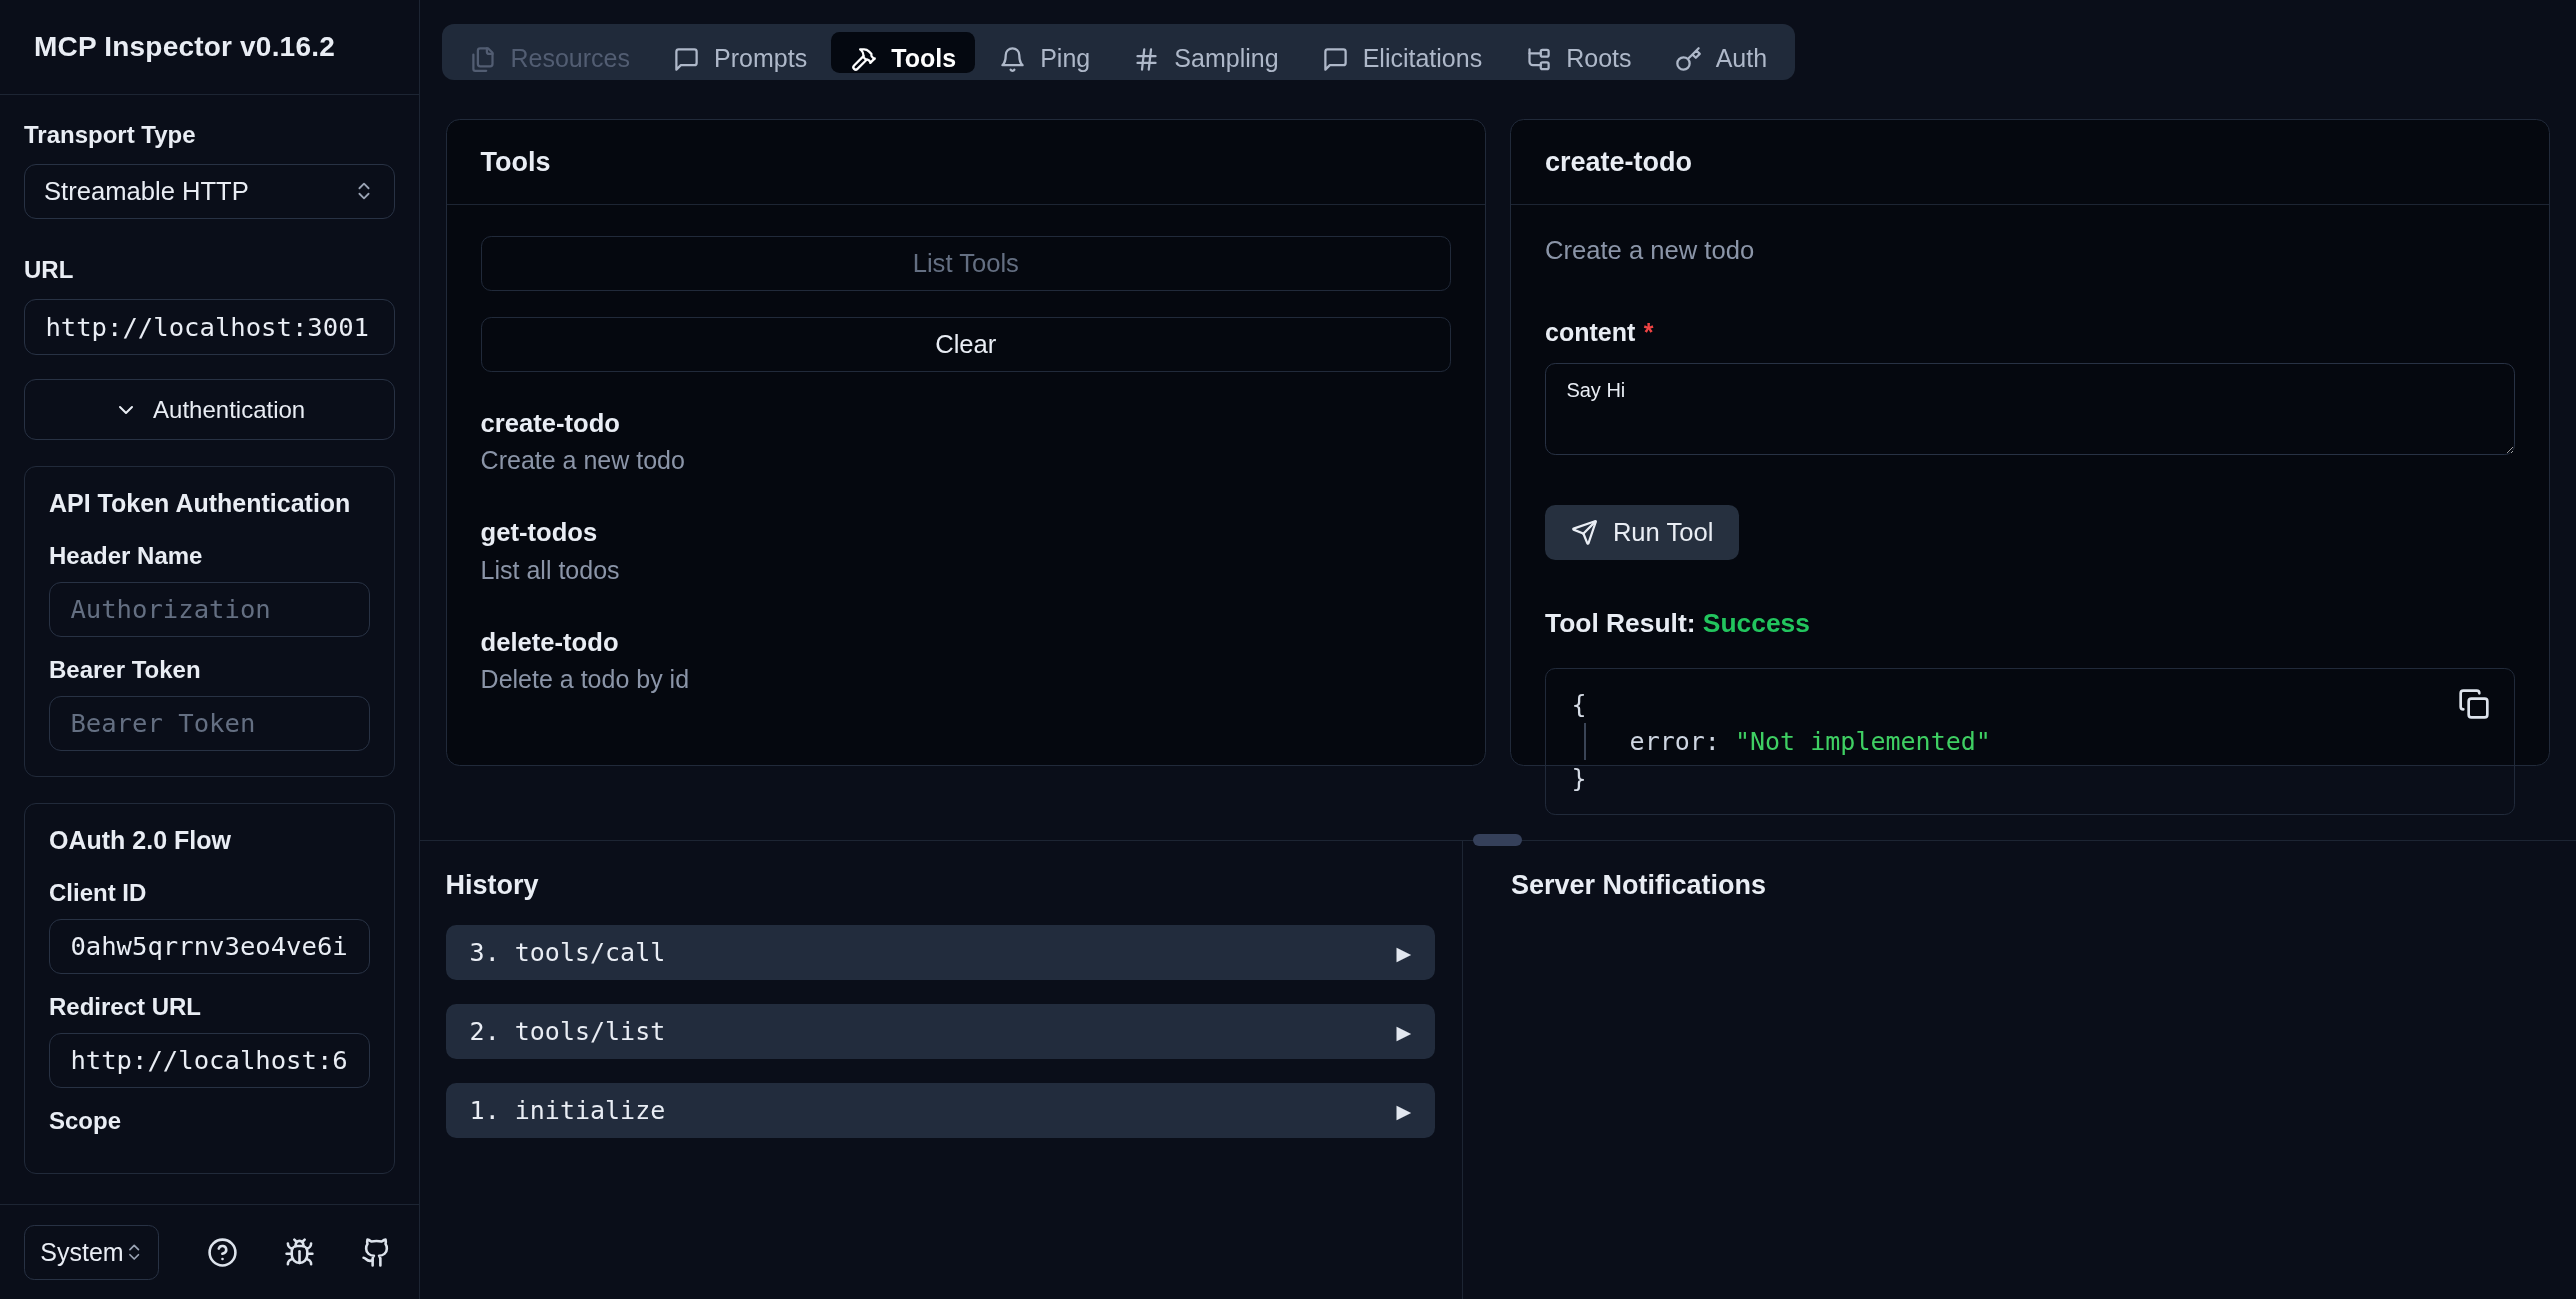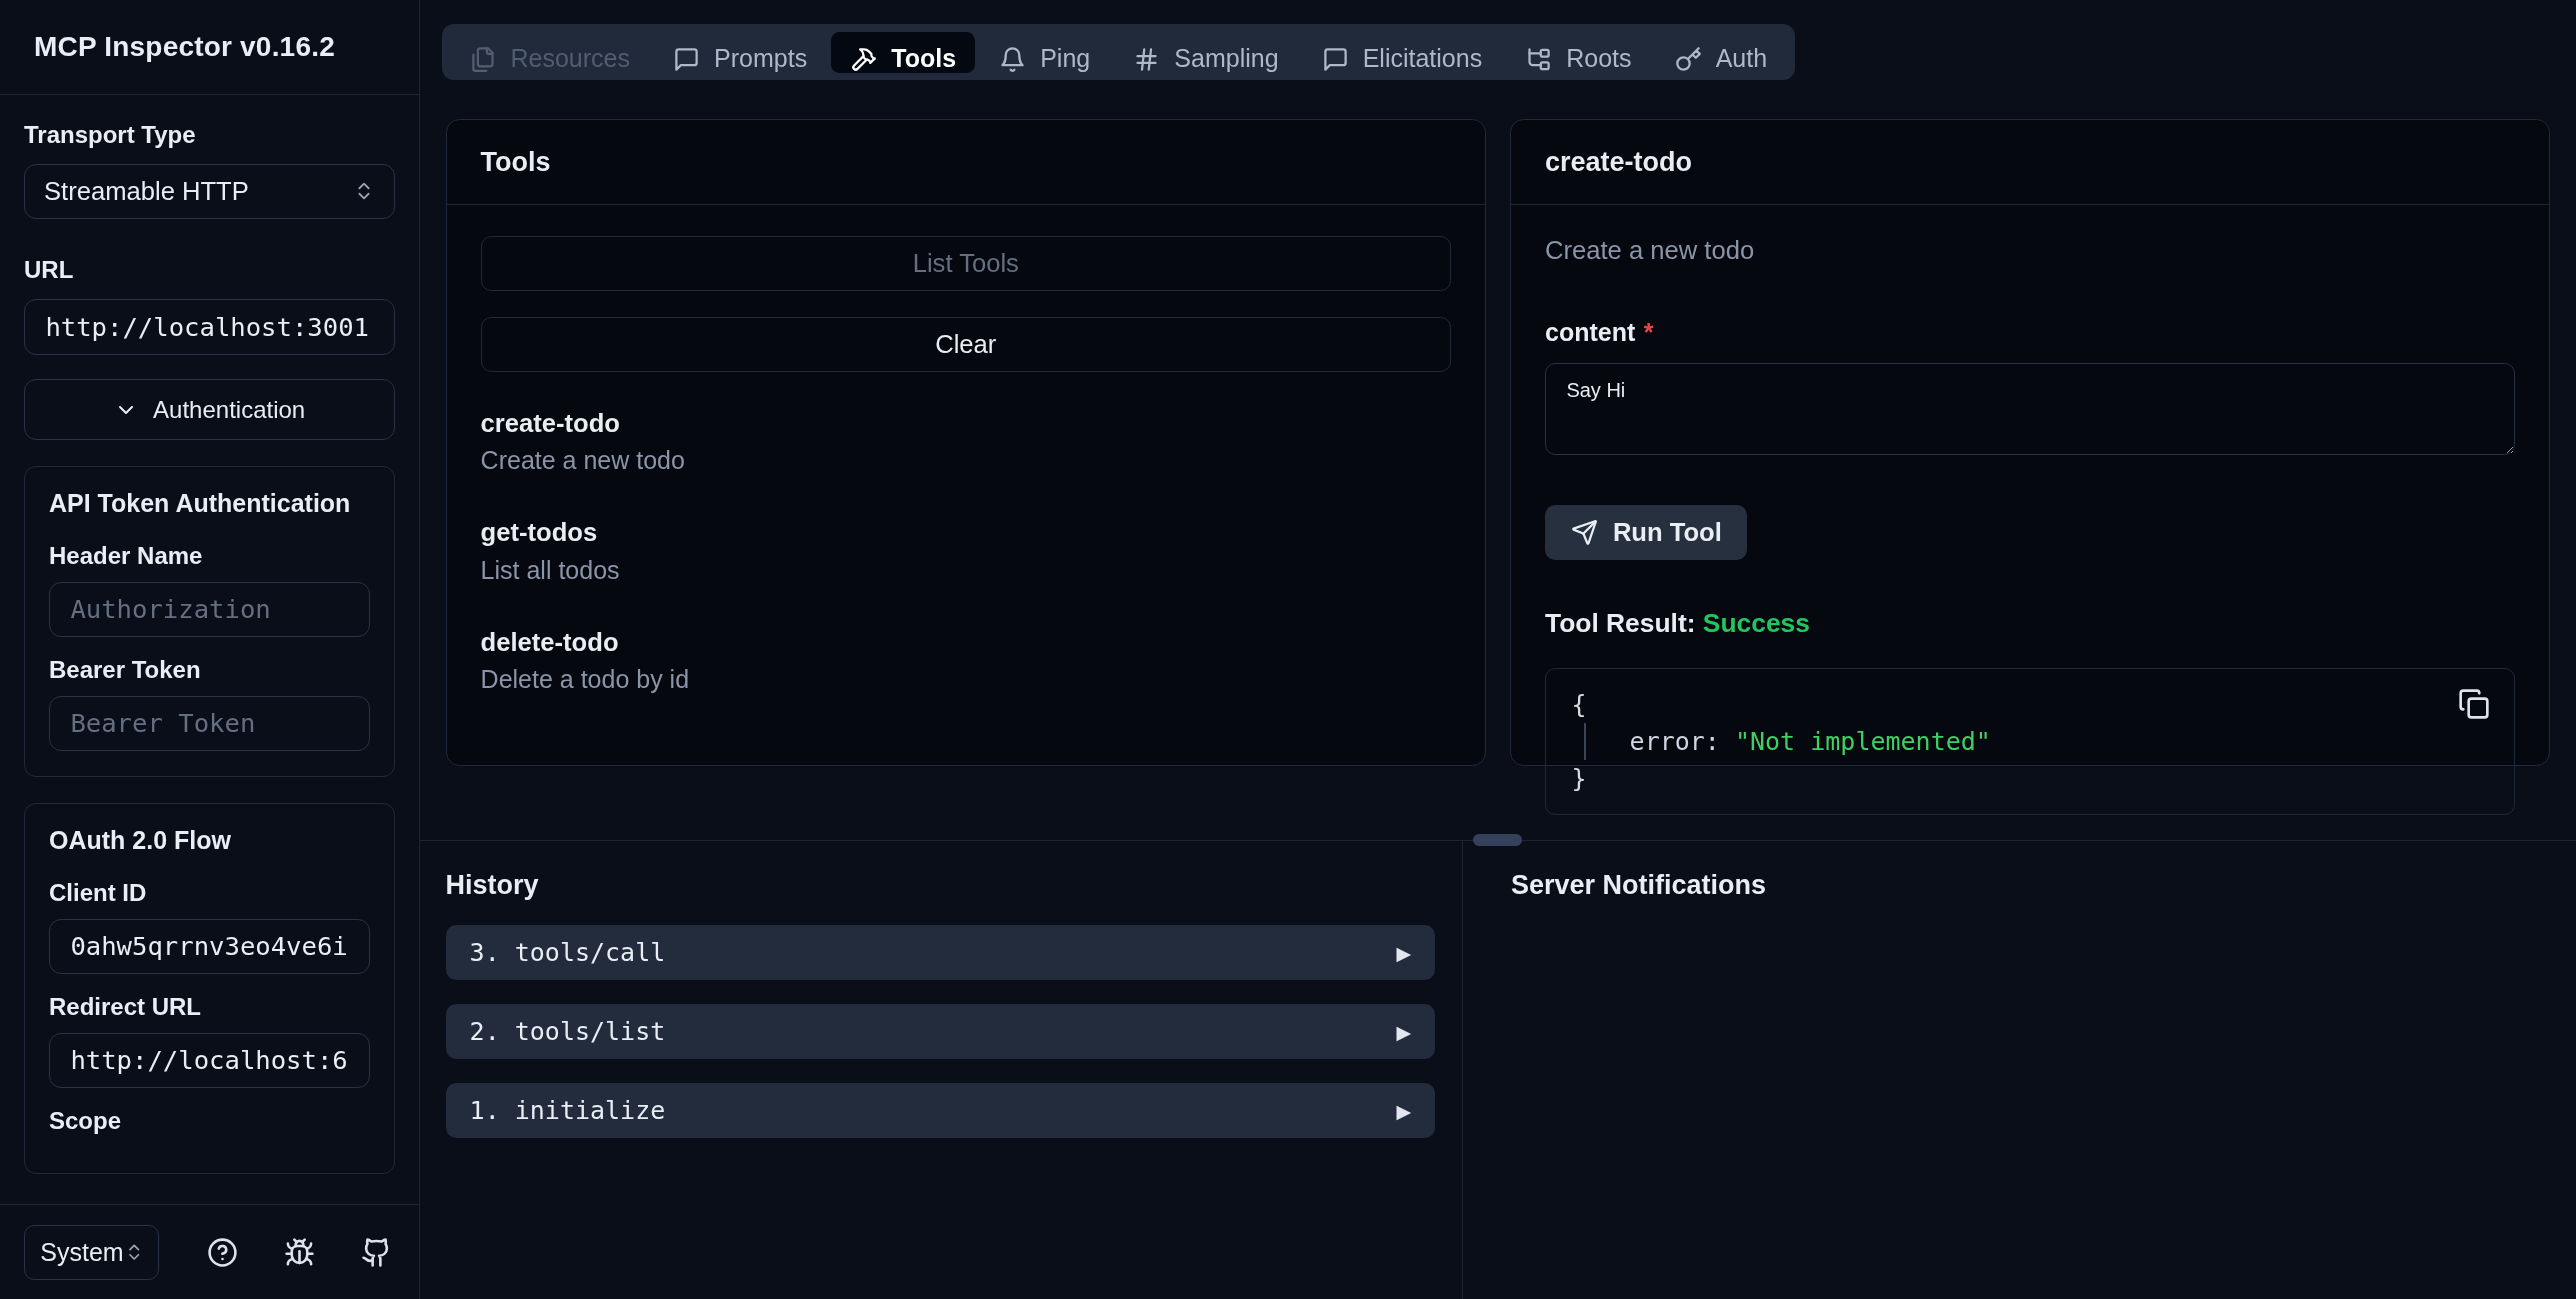--- a/index.html
+++ b/index.html
@@ -51,21 +51,21 @@
   .wide-btn + .wide-btn{margin-top:25.6px;}
   .tool-list{margin-top:37px;}
   .tool-item{margin-bottom:43px;cursor:pointer;}
   .tool-name{font-size:25.6px;font-weight:600;}
   .tool-desc{font-size:25px;color:var(--muted);margin-top:8.5px;}
 
   .detail-desc{font-size:25.6px;color:var(--muted);}
   .content-label{margin-top:53px;font-size:25px;font-weight:600;display:flex;gap:8.5px;align-items:baseline;}
   .req{color:var(--red);}
   .content-input{margin-top:15.3px;width:100%;height:92px;background:transparent;border:1.7px solid var(--input-border);border-radius:10.2px;color:var(--text);font-family:"Liberation Sans",sans-serif;font-size:20px;padding:15.3px 20.4px;resize:vertical;outline:none;}
-  .run-btn{margin-top:44px;display:inline-flex;align-items:center;gap:15.3px;background:var(--surface-2);border:none;border-radius:10.2px;height:55px;padding:0 25.6px;color:var(--text);font-size:25.6px;font-weight:700;cursor:pointer;}
+  .run-btn{margin-top:44px;display:inline-flex;align-items:center;gap:15.3px;background:var(--surface-2);border:none;border-radius:10.2px;height:55px;padding:0 25.6px;color:var(--text);font-size:25.6px;font-weight:400;cursor:pointer;}
   .result-label{margin-top:48px;font-size:26.4px;font-weight:700;}
   .result-status{color:var(--green);}
   .result-box{margin-top:29px;border:1.7px solid var(--border);border-radius:10.2px;padding:17px 25.6px;font-family:var(--mono);font-size:25px;line-height:37px;position:relative;color:#d6dce6;}
   .json-indent{border-left:2.6px solid #3a4456;margin-left:12px;padding-left:44px;}
   .json-key{color:#cfd6e2;}
   .json-str{color:#3fcf63;}
   .copy-btn{position:absolute;top:19px;right:24px;color:#dde3ec;cursor:pointer;background:none;border:none;padding:0;}
 
   .split{position:relative;margin-top:74px;flex:1;display:flex;min-height:0;border-top:1.7px solid var(--border-soft);}
   .drag-handle{position:absolute;top:-7.7px;left:calc(50% - 25px);width:49px;height:12.8px;border-radius:6.8px;background:#35405a;cursor:row-resize;}

